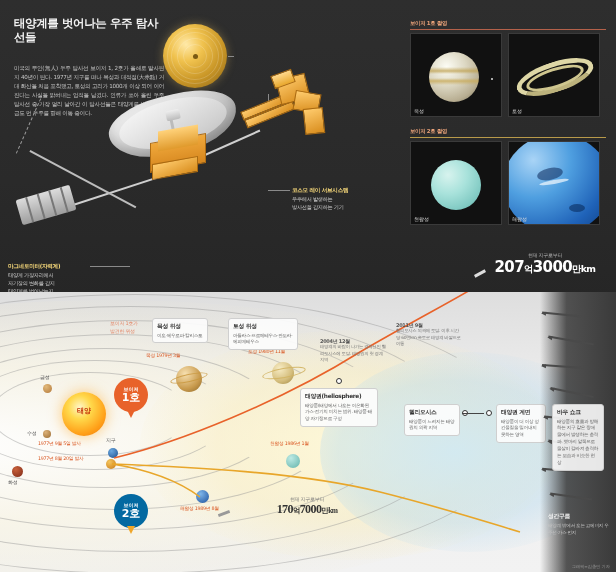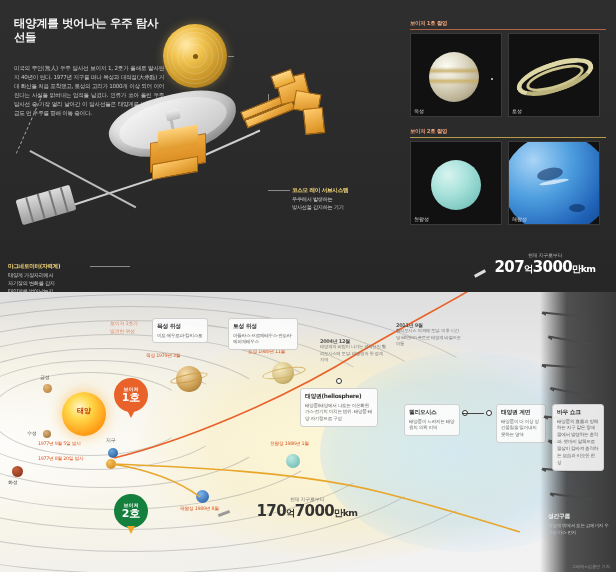--- a/index.html
+++ b/index.html
@@ -178,21 +178,21 @@
     position:absolute; width:34px; height:34px; border-radius:50%;
     display:flex; flex-direction:column; align-items:center; justify-content:center;
     color:#fff; font-weight:bold; line-height:1.05; text-align:center;
   }
   .pin::after {
     content:""; position:absolute; bottom:-6px; left:50%; margin-left:-4px;
     border-left:4px solid transparent; border-right:4px solid transparent;
     border-top:8px solid currentColor;
   }
   .pin-o { background:#e8622a; color:#e8622a; }
-  .pin-y { background:#15803d; color:#f0a62a; }
+  .pin-y { background:#0369a1; color:#f0a62a; }
   .pin span { color:#fff; display:block; }
   .pin .l1 { font-size:5px; }
   .pin .l2 { font-size:11px;text-align:right; }
 
   .callout {
     position:absolute; background:rgba(252,252,252,.93); border:1px solid #cfcfcf;
     border-radius:3px; padding:3px 4px;
   }
   .callout h4 { font-size:5.8px; color:#333; font-weight:bold; margin-bottom:1.5px; letter-spacing:-.3px;}
   .callout p { font-size:4.6px; color:#666; line-height:1.5; letter-spacing:-.3px; }
@@ -476,21 +476,21 @@
     <div class="t" style="color:#bbb;">현재 지구로부터</div>
     <div class="v" style="font-size:15px;color:#fff;">
       <span>207</span><small>억</small><span>3000</span><small>만km</small>
     </div>
   </div>
 
   <div style="position:absolute;left:474px;top:272px;width:12px;height:3px;background:#ddd;transform:rotate(-28deg);"></div>
 
   <div class="dist-block" style="left:232px;top:496px;width:150px;color:#444;">
     <div class="t" style="color:#777;">현재 지구로부터</div>
-    <div class="v" style="font-size:15px;color:#333;">
+    <div class="v" style="font-size:12px;color:#333;font-family:Liberation Serif, serif;">
       <span>170</span><small>억</small><span>7000</span><small>만km</small>
     </div>
   </div>
   <div style="position:absolute;left:218px;top:512px;width:12px;height:3px;background:#999;transform:rotate(-20deg);"></div>
 
   <div class="credit">그래픽=김충민 기자</div>
 
 </div>
 
 </body></html>

